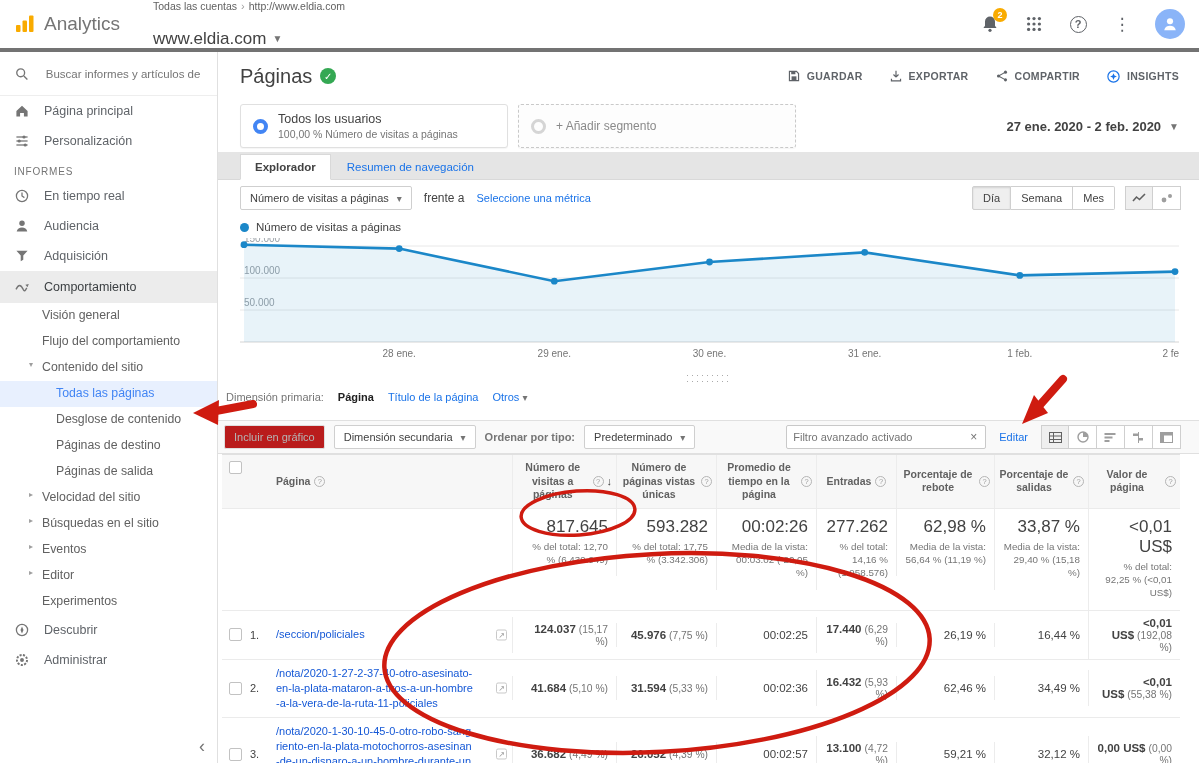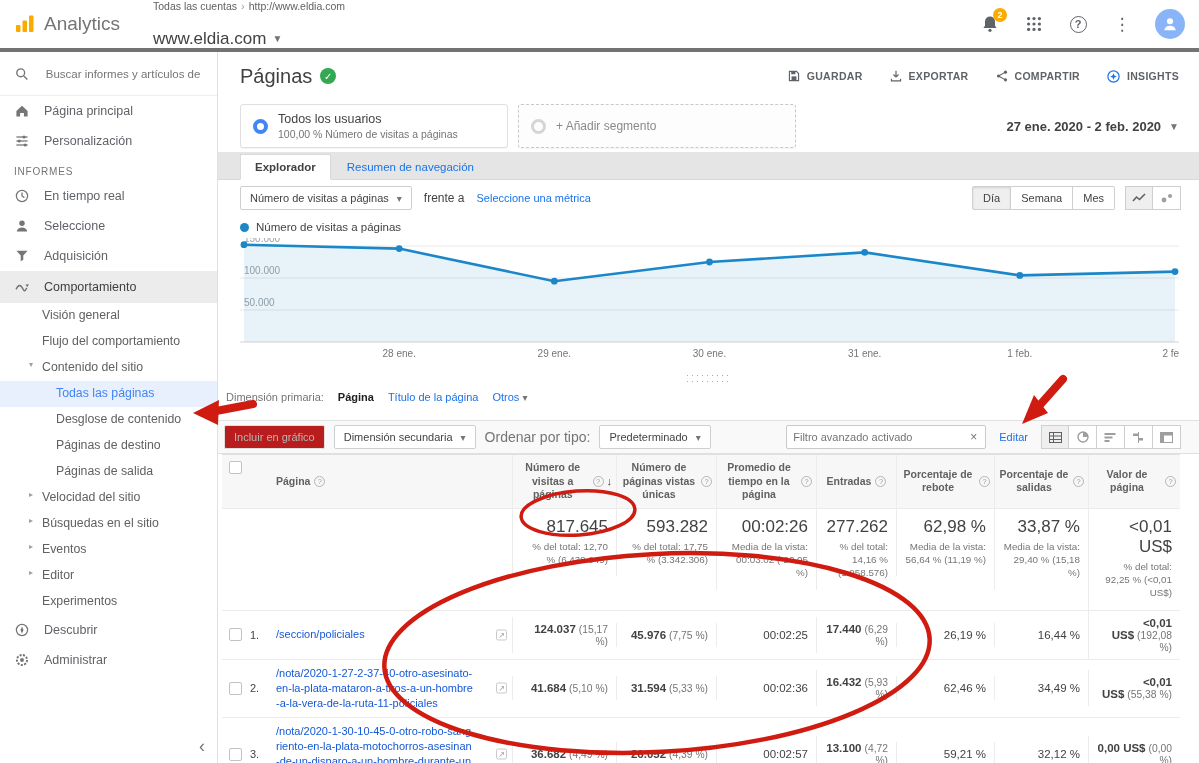--- a/index.html
+++ b/index.html
@@ -96,21 +96,21 @@
 
   
   .dim-row { height:26px; display:flex; align-items:center; gap:14px; padding:0 22px 0 8px; margin-bottom:10px;}
   .dim-label { font-size:11px; color:#757575; }
   .dim-primary { font-size:11px; font-weight:bold; color:#212121; cursor:pointer;}
 
   
   .controls-bar { height:34px; background:#f9f9f9; border-top:1px solid #e0e0e0; border-bottom:1px solid #e0e0e0;
     display:flex; align-items:center; gap:9px; padding:0 18px 0 6px; }
   .chip.disabled { color:#b5b5b5; background:#b91c1c; border-color:#dedede; cursor:default; }
-  .sort-label { font-size:14px; color:#757575; }
+  .sort-label { font-size:11px; color:#757575;font-weight:bold; }
   .filter-box { display:flex; align-items:center; width:200px; height:24px; border:1px solid #c9c9c9; background:#fff;
     border-radius:2px; padding:0 6px; }
   .filter-text { flex:1; font-size:11px; color:#757575; }
   .filter-x { color:#757575; font-size:12px; cursor:pointer; padding:0 2px;}
   .edit-link { font-size:11px; color:#1a73e8; cursor:pointer; margin:0 4px; }
   .view-icons { display:flex; }
 
   
   .table { margin:0 19px 0 4px; }
   .trow { display:flex; border-bottom:1px solid #ebebeb; background:#fff; align-items:center; }
@@ -247,21 +247,21 @@
           <circle cx="10" cy="10" r="7" fill="none" stroke="#757575" stroke-width="1.6"></circle>
           <path d="M10 5.5V10l3 2" fill="none" stroke="#757575" stroke-width="1.6"></path>
         </svg>
         <span>En tiempo real</span>
       </div>
       <div class="nav-item">
         <svg class="ico" width="16" height="16" viewBox="0 0 20 20">
           <circle cx="10" cy="6.6" r="3.4" fill="#757575"></circle>
           <path d="M3.4 17c.5-3.5 3.4-5.2 6.6-5.2s6.1 1.7 6.6 5.2z" fill="#757575"></path>
         </svg>
-        <span>Seleccione</span>
+        <span>Audiencia</span>
       </div>
       <div class="nav-item">
         <svg class="ico" width="16" height="16" viewBox="0 0 20 20">
           <path d="M3 3.5h14l-5.4 6v5.2l-3.2 1.8v-7z" fill="#757575"></path>
         </svg>
         <span>Adquisición</span>
       </div>
       <div class="nav-item parent-active">
         <svg class="ico" width="16" height="16" viewBox="0 0 20 20">
           <path d="M2.5 13c3-6.5 6-6.5 9 0 1 2 2 2.3 3 .6l1.5-2.6" fill="none" stroke="#757575" stroke-width="1.7"></path>

